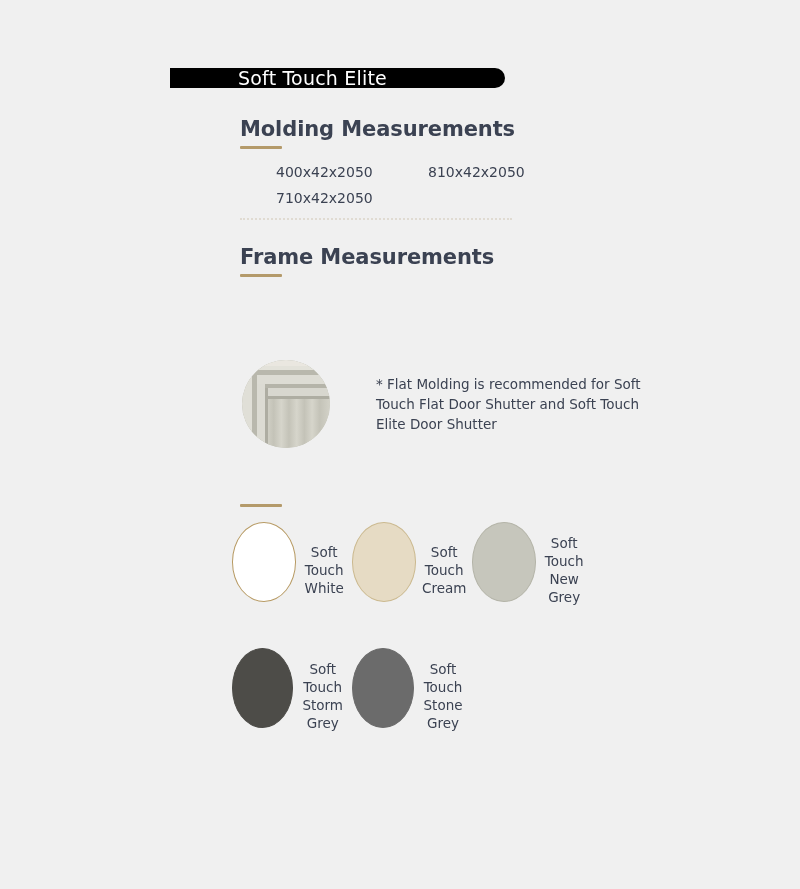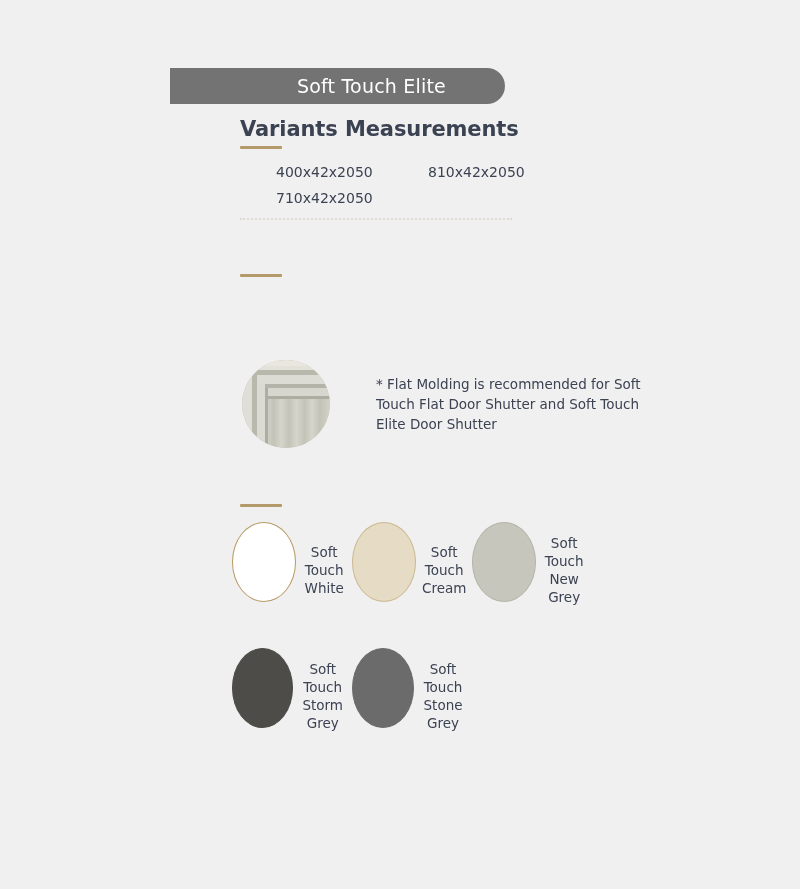--- a/index.html
+++ b/index.html
@@ -22,27 +22,26 @@
     width: 800px;
     height: 889px;
   }
 
   
   .title-banner {
     position: absolute;
     left: 170px;
     top: 68px;
     width: 335px;
-    height: 36px;
-    background: #737373;
+    height: 20px;
+    background: #000000;
     border-top-right-radius: 18px;
     border-bottom-right-radius: 18px;
     display: flex;
     align-items: center;
-    justify-content: center;
   }
   .title-banner-text {
     margin-left: 68px;
     color: #ffffff;
     font-size: 19px;
     font-weight: 400;
     letter-spacing: 0.2px;
     white-space: nowrap;
   }
 
@@ -152,35 +151,36 @@
 </style>
 </head>
 <body>
 
 <div class="sheet">
 
   <div class="title-banner">
     <span class="title-banner-text">Soft Touch Elite</span>
   </div>
 
-  <div class="section-heading" style="left:240px; top:117px;">Variants Measurements</div>
+  <div class="section-heading" style="left:240px; top:117px;">Molding Measurements</div>
   <div class="accent-bar" style="left:240px; top:146px;"></div>
 
   <div class="meas-table" style="left:240px; top:159px;margin-left:36px;">
     <div class="meas-row">
       <span class="meas-cell">400x42x2050</span>
       <span class="meas-cell">810x42x2050</span>
     </div>
     <div class="meas-row">
       <span class="meas-cell">710x42x2050</span>
     </div>
   </div>
 
   <div class="dotted-divider" style="top:218px;"></div>
 
+  <div class="section-heading" style="left:240px; top:245px;">Frame Measurements</div>
   <div class="accent-bar" style="left:240px; top:274px;"></div>
 
 
   <div class="molding-row">
     <div class="molding-thumb">
       <svg width="88" height="88" viewBox="0 0 88 88" aria-hidden="true">
         <defs>
           <clipPath id="circClip">
               <circle cx="44" cy="44" r="44"></circle>
             </clipPath>

